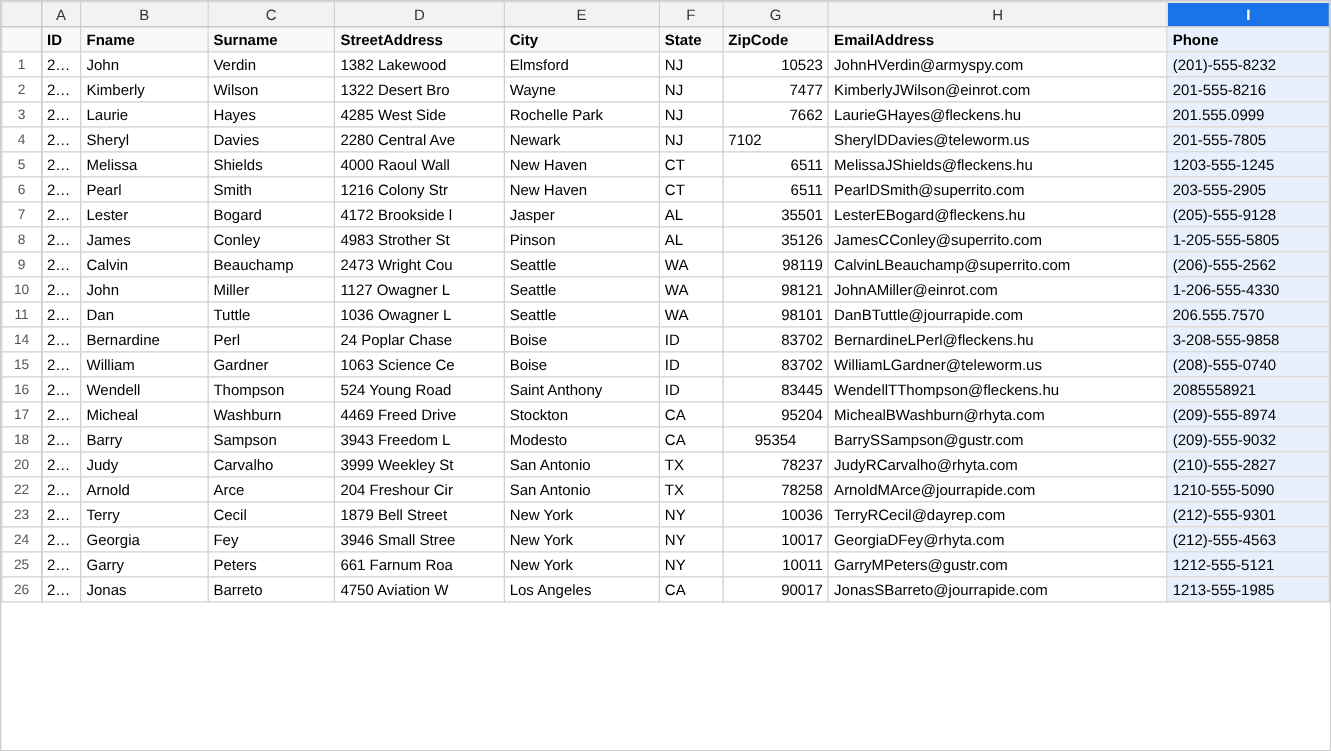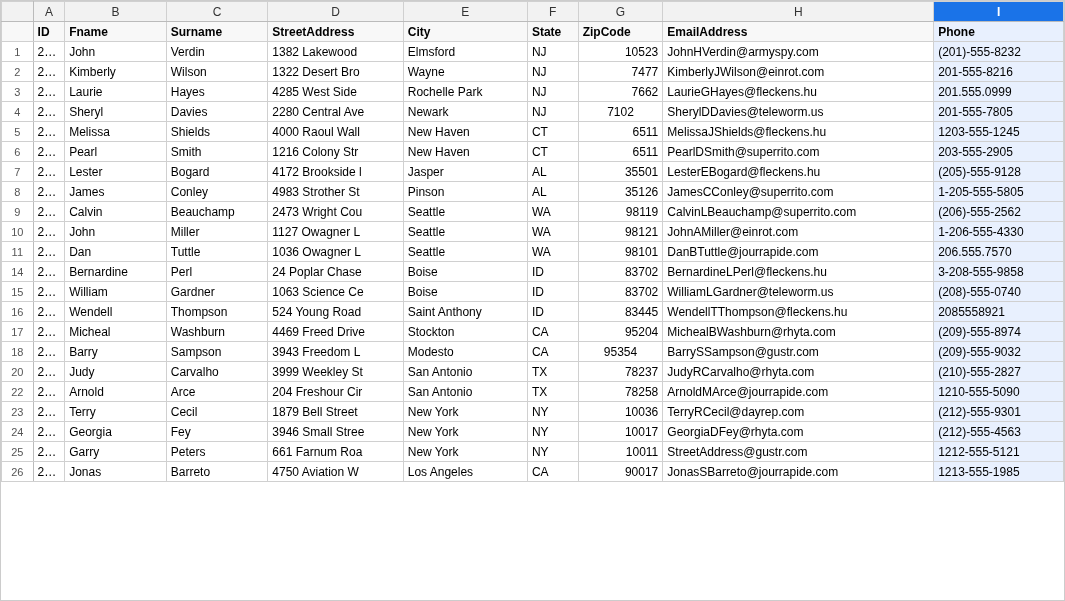--- a/index.html
+++ b/index.html
@@ -168,21 +168,21 @@
           <td class="col-I-cell">201.555.0999</td>
         </tr>
         <tr class="data-row">
           <td class="row-num">4</td>
           <td>2022</td>
           <td>Sheryl</td>
           <td>Davies</td>
           <td>2280 Central Ave</td>
           <td>Newark</td>
           <td>NJ</td>
-          <td style="text-align: center;">7102</td>
+          <td style="text-align: left;">7102</td>
           <td>SherylDDavies@teleworm.us</td>
           <td class="col-I-cell">201-555-7805</td>
         </tr>
         <tr class="data-row">
           <td class="row-num">5</td>
           <td>2023</td>
           <td>Melissa</td>
           <td>Shields</td>
           <td>4000 Raoul Wall</td>
           <td>New Haven</td>
@@ -373,21 +373,21 @@
         </tr>
         <tr class="data-row">
           <td class="row-num">25</td>
           <td>2043</td>
           <td>Garry</td>
           <td>Peters</td>
           <td>661 Farnum Roa</td>
           <td>New York</td>
           <td>NY</td>
           <td style="text-align: right;">10011</td>
-          <td>StreetAddress@gustr.com</td>
+          <td>GarryMPeters@gustr.com</td>
           <td class="col-I-cell">1212-555-5121</td>
         </tr>
         <tr class="data-row">
           <td class="row-num">26</td>
           <td>2044</td>
           <td>Jonas</td>
           <td>Barreto</td>
           <td>4750 Aviation W</td>
           <td>Los Angeles</td>
           <td>CA</td>

